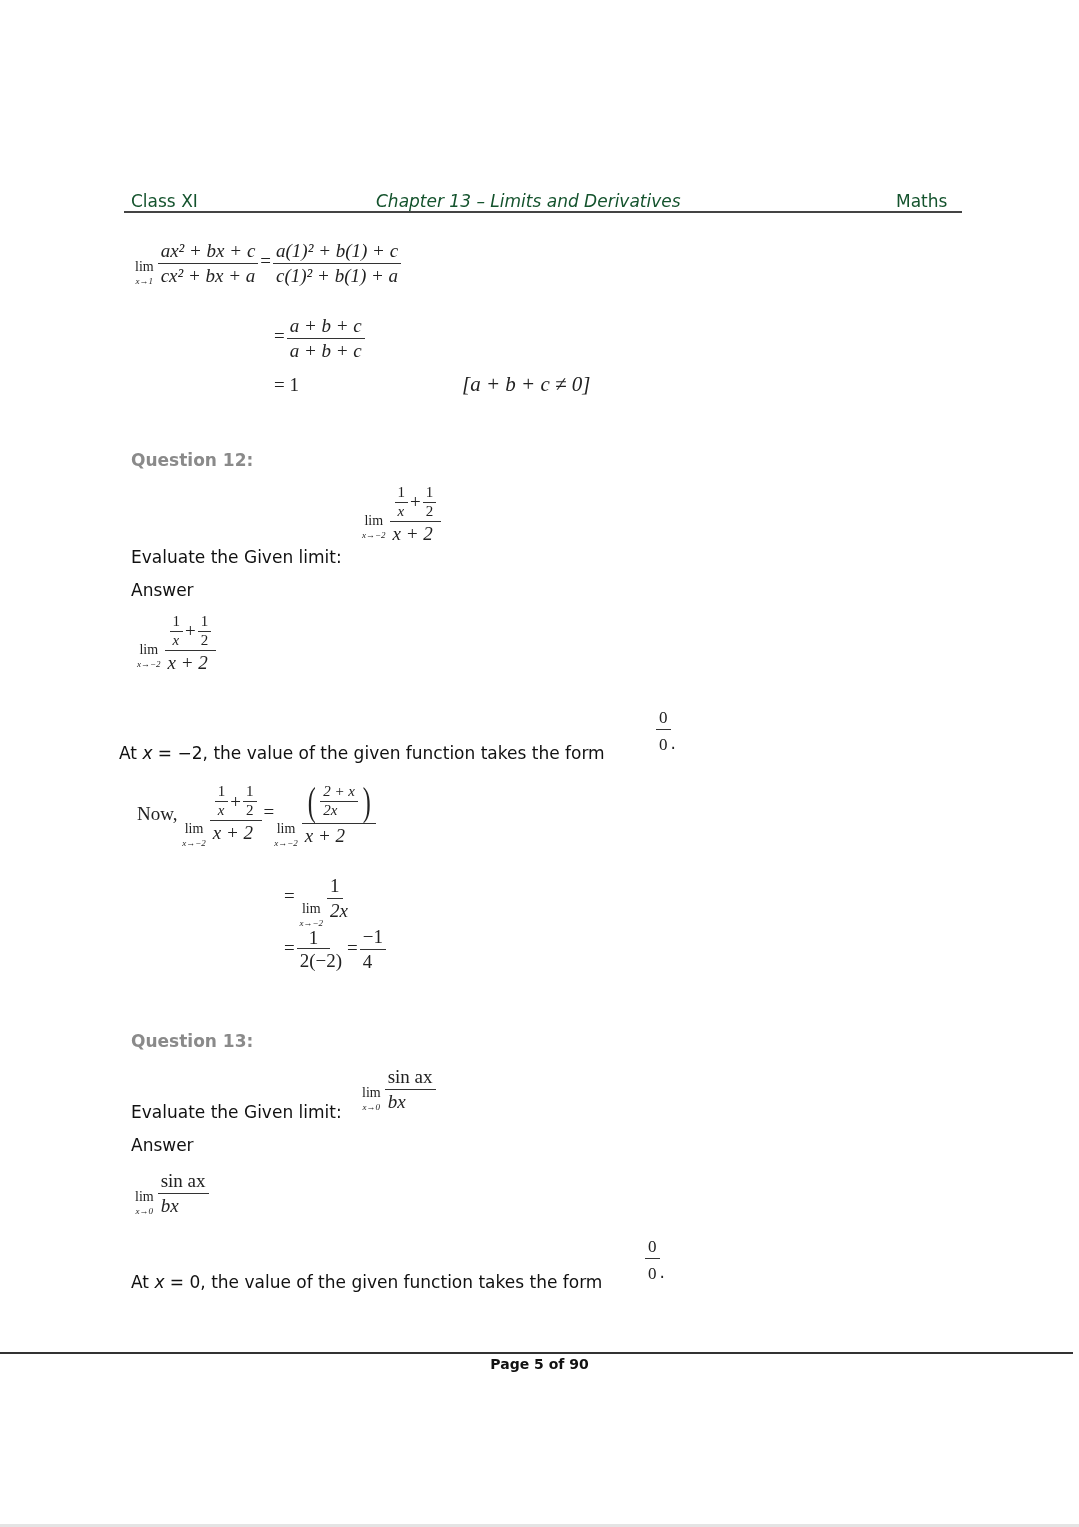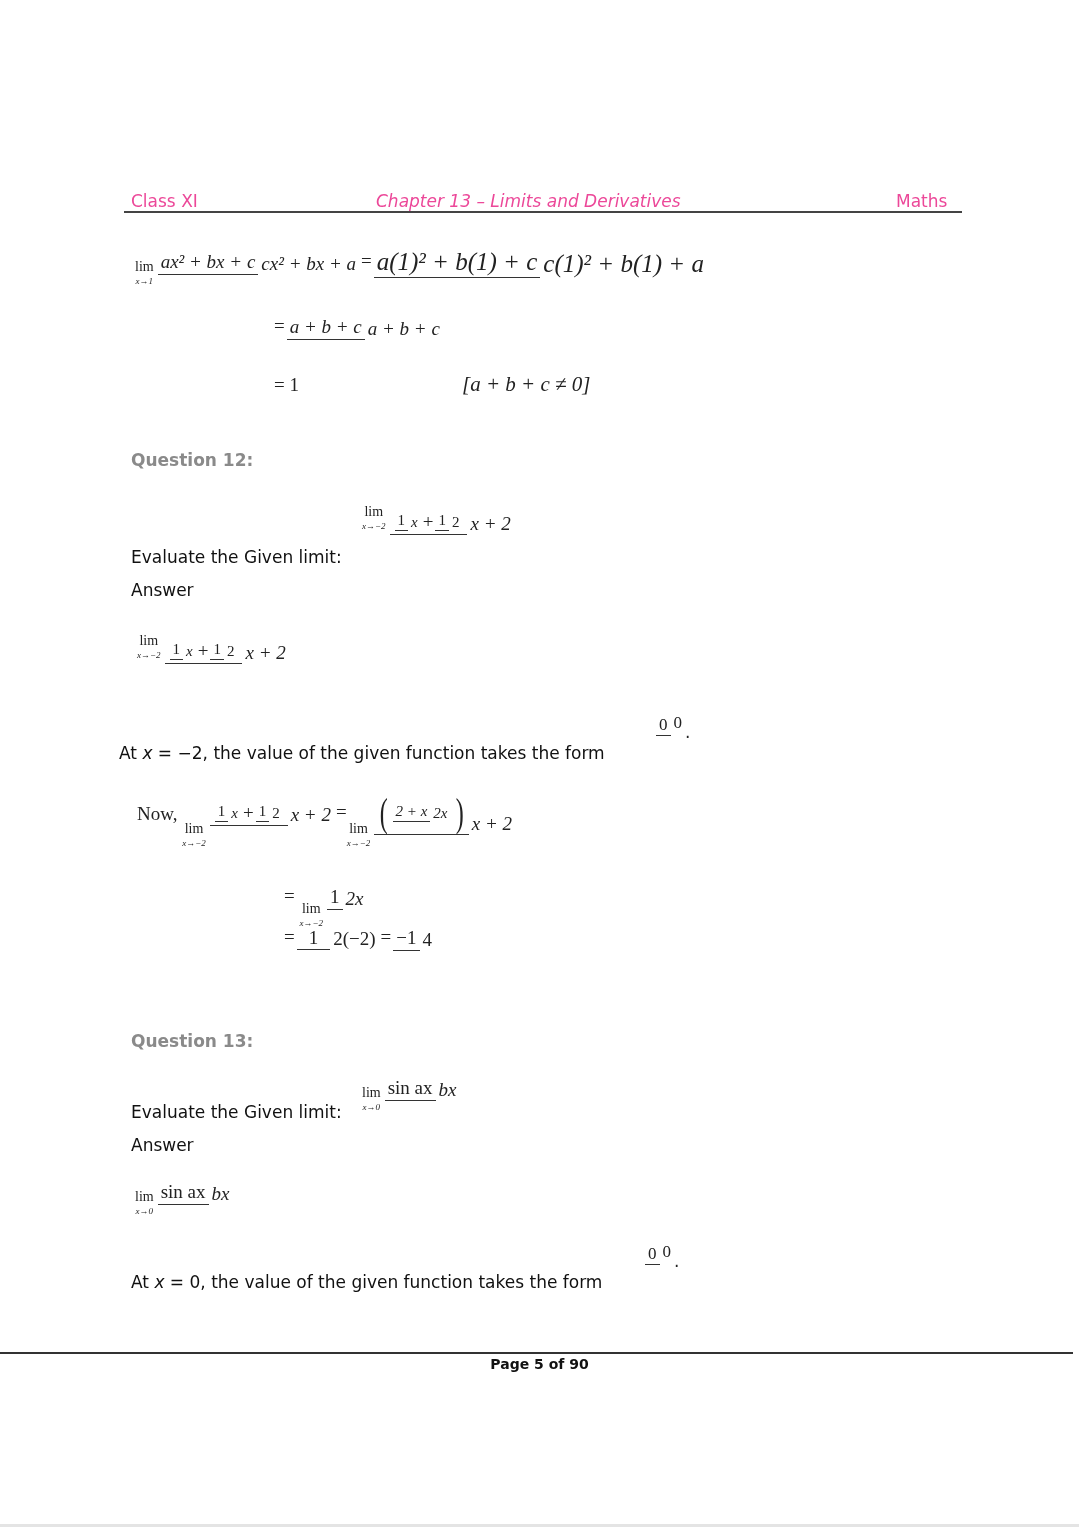--- a/index.html
+++ b/index.html
@@ -1,28 +1,28 @@
 <!DOCTYPE html>
 <html><head>
 <meta charset="utf-8">
 <style>
   html, body { margin: 0; padding: 0; background: #ffffff; }
   body { width: 1079px; height: 1527px; position: relative; overflow: hidden;
          font-family: "DejaVu Sans", sans-serif; color: #111; }
   .abs { position: absolute; }
-  .hdr { font-size: 17px; top: 191px; color: #ec4899; }
+  .hdr { font-size: 17px; top: 191px; color: #14532d; }
   .hdr-rule { position: absolute; left: 124px; top: 211px; width: 838px; height: 2px; background: #444; }
   .q-title { font-family: "DejaVu Sans", sans-serif; font-weight: bold; font-size: 17px; color: #8a8a8a; }
   .txt { font-size: 17px; color: #111; white-space: nowrap; }
   .m { font-family: "Liberation Serif", "DejaVu Serif", serif; color: #222; }
   .it { font-style: italic; }
   .lim { display: inline-flex; flex-direction: column; align-items: center; vertical-align: middle; margin-right: 2px; }
   .lim .l { font-size: 14px; line-height: 19px; margin-top: 17px; }
   .lim .s { font-size: 9px; line-height: 10px; font-style: italic; text-align: right; }
-  .frac { display: inline-flex; flex-direction: row; align-items: flex-end; vertical-align: middle; margin: 0 2px; }
+  .frac { display: inline-flex; flex-direction: column; align-items: flex-start; vertical-align: middle; margin: 0 2px; }
   .frac > .n { padding: 0 3px 1px 3px; border-bottom: 1px solid #333; line-height: 1.15; text-align: center; }
   .frac > .d { padding: 1px 3px 0 3px; line-height: 1.15; text-align: center; }
   .sm .n, .sm .d { font-size: 15px; line-height: 1.05; }
   .eq { font-size: 19px; }
   .footer-rule { position: absolute; left: 0; top: 1352px; width: 1073px; height: 2px; background: #333; }
   .footer { position: absolute; left: 0; width: 1079px; top: 1356px; text-align: center; font-weight: bold; font-size: 14px; color: #111; }
   .bottom-bar { position: absolute; left: 0; top: 1524px; width: 1079px; height: 3px; background: #e4e4e4; }
   .paren { font-size: 40px; line-height: 40px; transform: scaleX(0.6); display: inline-block; vertical-align: middle; }
 </style>
 </head>
@@ -33,21 +33,21 @@
 <div class="abs hdr" style="left:896px;">Maths</div>
 <div class="hdr-rule"></div>
 
 <div class="abs m" style="left:135px; top:240px;">
   <span class="lim">
     <span class="l">lim</span>
     <span class="s">x→1</span>
   </span><span class="frac it" style="font-size:19px;">
     <span class="n">ax² + bx + c</span>
     <span class="d">cx² + bx + a</span>
-  </span><span class="eq">=</span><span class="frac it" style="font-size:25px;">
+  </span><span class="eq">=</span><span class="frac it" style="font-size:19px;">
     <span class="n">a(1)² + b(1) + c</span>
     <span class="d">c(1)² + b(1) + a</span>
   </span>
 </div>
 <div class="abs m" style="left:274px; top:315px;">
   <span class="eq">=</span><span class="frac it" style="font-size:19px;">
     <span class="n">a + b + c</span>
     <span class="d">a + b + c</span>
   </span>
 </div>

